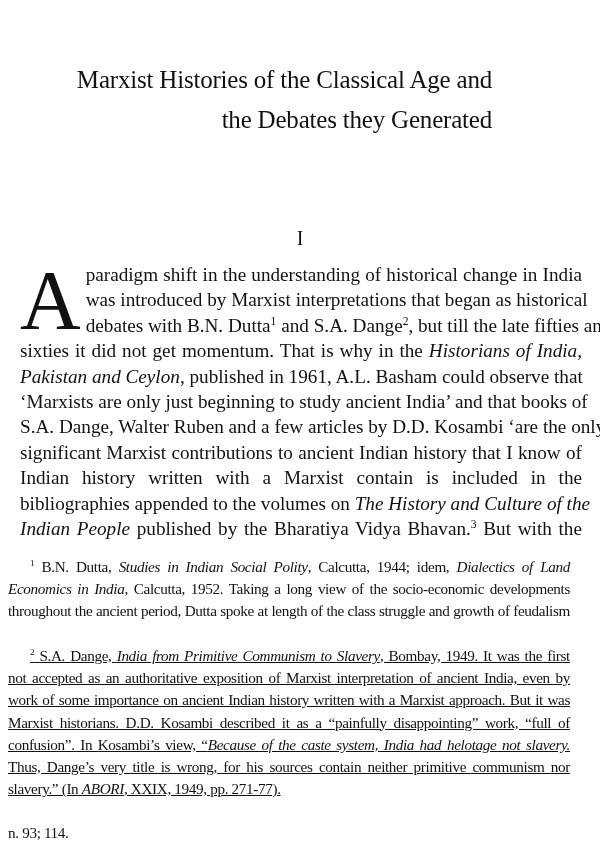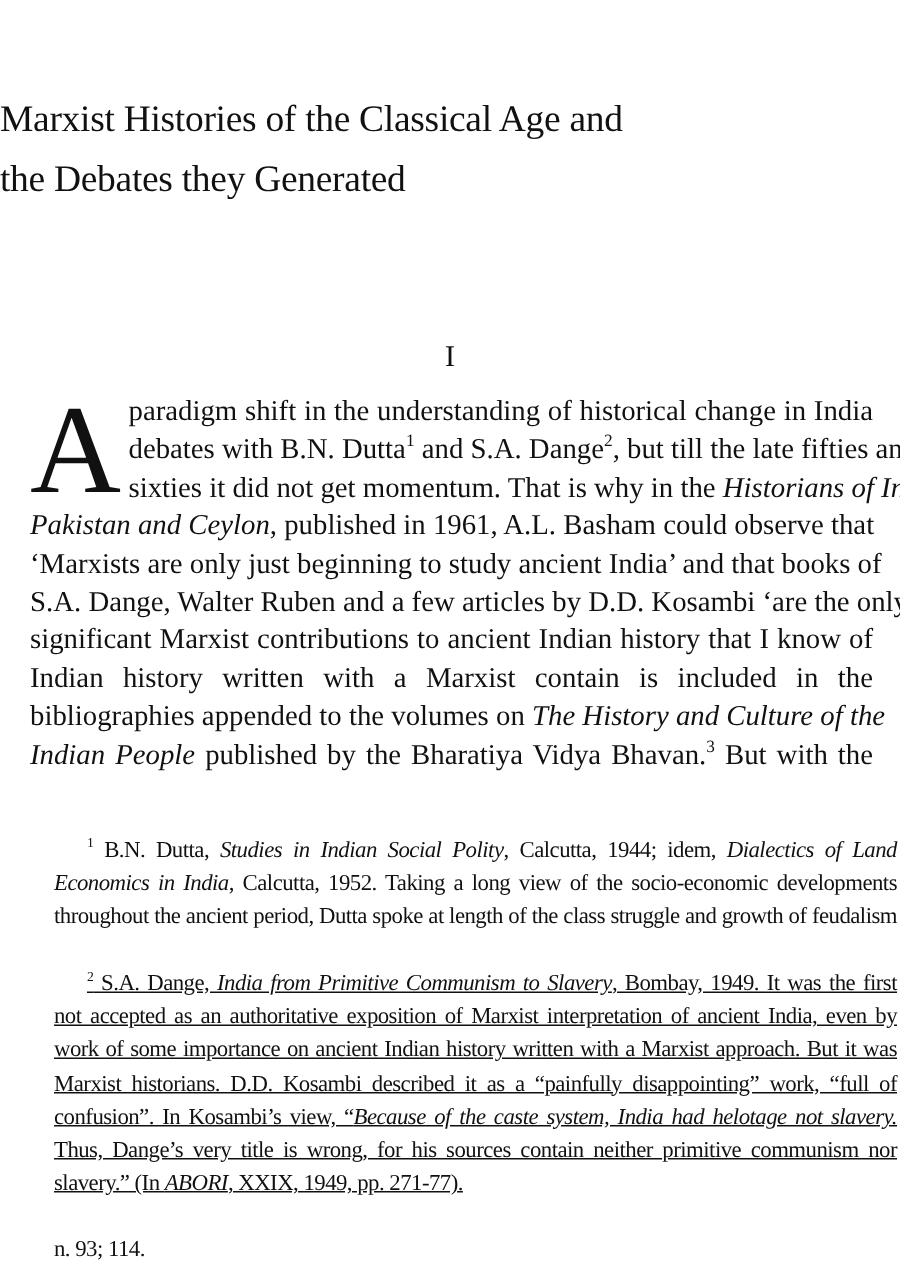--- a/index.html
+++ b/index.html
@@ -2,37 +2,37 @@
 <html><head>
 <meta charset="utf-8">
 <style>
   html, body { margin: 0; padding: 0; background: #ffffff; }
   body {
     width: 600px; height: 855px; overflow: hidden; position: relative;
     font-family: "Liberation Serif", "DejaVu Serif", serif; color: #111111;
   }
   .title {
     position: absolute; left: 0; top: 60px; width: 492px;
-    text-align: left; font-size: 25px; line-height: 40px; letter-spacing: -0.2px;
+    text-align: right; font-size: 25px; line-height: 40px; letter-spacing: -0.2px;
   }
   .section-num {
     position: absolute; left: 0; top: 226px; width: 600px;
     text-align: center; font-size: 20px; line-height: 24px;
   }
   .body-text {
     position: absolute; left: 20px; top: 262px; width: 562px;
     font-size: 19.2px; line-height: 25.4px; text-align: justify;
   }
   .dropcap {
     float: left; font-size: 84px; line-height: 70px; margin: 4px 5px 0 0;
     height: 70px;
   }
   .body-line { display: block; text-align: justify; text-align-last: justify; white-space: nowrap; }
   .fn-block {
-    position: absolute; left: 36px; width: 562px;
+    position: absolute; left: 8px; width: 562px;
     font-size: 15.2px; line-height: 22.2px; text-align: justify; letter-spacing: -0.35px;
   }
   .fn-line { display: block; text-align: justify; text-align-last: justify; white-space: nowrap; }
   .fn-line.short { text-align-last: left; }
   .indent { padding-left: 22px; }
   sup { font-size: 0.6em; line-height: 0; vertical-align: super; }
   i { font-style: italic; margin-top: 32px; }
 </style>
 </head>
 <body>
@@ -42,20 +42,21 @@
     <span style="display:block">Marxist Histories of the Classical Age and</span>
     <span style="display:block">the Debates they Generated</span>
   </h1>
 
   <div class="section-num">I</div>
 
   <div class="body-text">
     <span class="dropcap">A</span>
     <div id="body-lines">
         <span class="body-line">paradigm shift in the understanding of historical change in India</span>
+        <span class="body-line">was introduced by Marxist interpretations that began as historical</span>
         <span class="body-line">debates with B.N. Dutta<sup>1</sup> and S.A. Dange<sup>2</sup>, but till the late fifties and</span>
         <span class="body-line">sixties it did not get momentum. That is why in the <i>Historians of India,</i></span>
         <span class="body-line"><i>Pakistan and Ceylon</i>, published in 1961, A.L. Basham could observe that</span>
         <span class="body-line">‘Marxists are only just beginning to study ancient India’ and that books of</span>
         <span class="body-line">S.A. Dange, Walter Ruben and a few articles by D.D. Kosambi ‘are the only</span>
         <span class="body-line">significant Marxist contributions to ancient Indian history that I know of</span>
         <span class="body-line">Indian history written with a Marxist contain is included in the</span>
         <span class="body-line">bibliographies appended to the volumes on <i>The History and Culture of the</i></span>
         <span class="body-line"><i>Indian People</i> published by the Bharatiya Vidya Bhavan.<sup>3</sup> But with the</span>
       </div>

